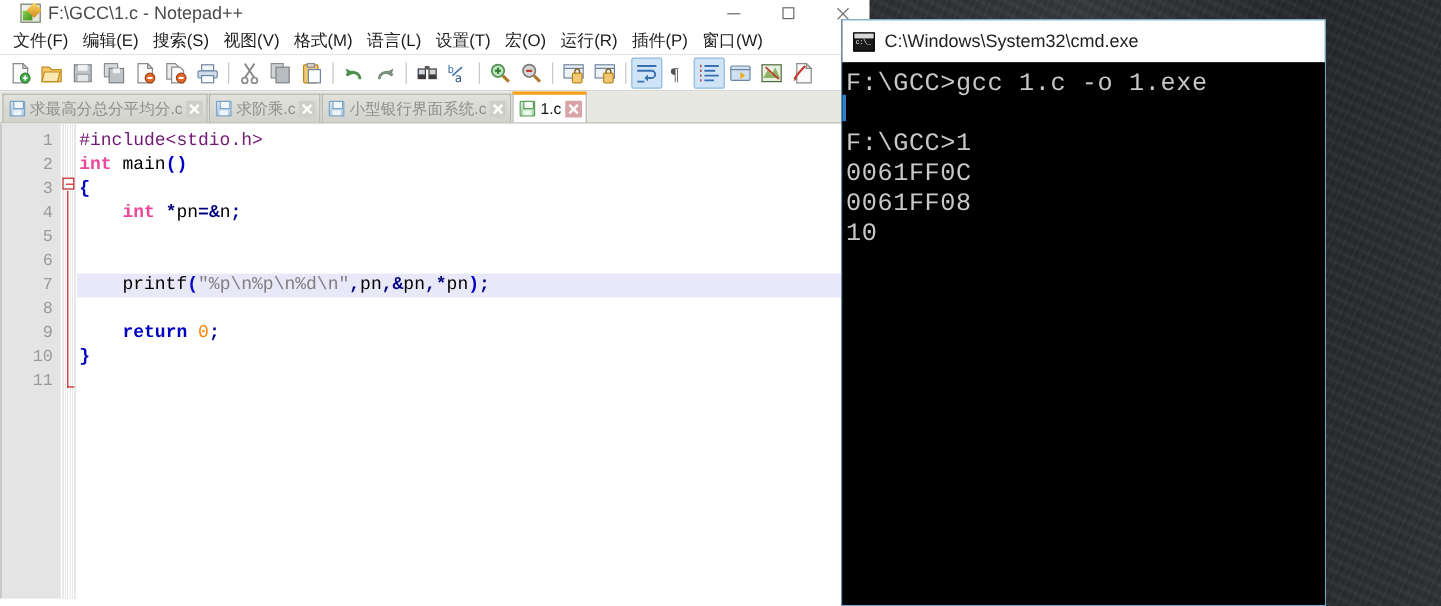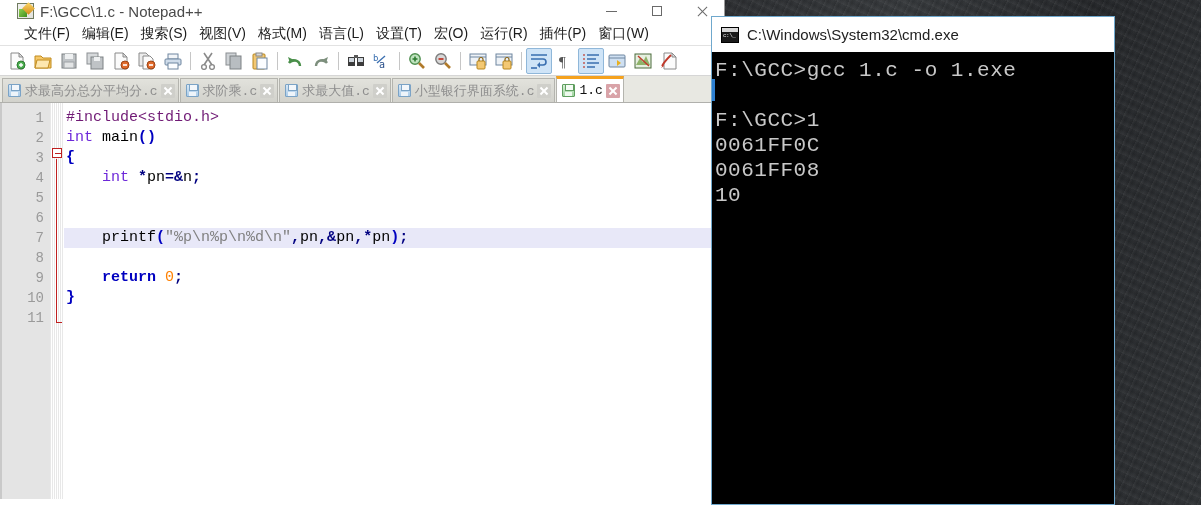--- a/index.html
+++ b/index.html
@@ -78,21 +78,21 @@
     width: 13px; height: 1px; background: #6a6a6a;
   }
   .wb-close::before { transform: rotate(45deg); }
   .wb-close::after  { transform: rotate(-45deg); }
 
   
   .npp-menubar {
     height: 24px;
     background: #ffffff;
     display: flex; align-items: center;
-    padding-left: 18px;
+    padding-left: 5px;
     border-bottom: 1px solid #e2e2e2;
   }
   .menu-item {
     font-size: 14px; color: #1c1c1c;
     padding: 2px 6px; white-space: nowrap;
     font-family: "Liberation Sans", sans-serif;
     cursor: default;
   }
 
   
@@ -126,21 +126,21 @@
     height: 24px;
     display: flex; align-items: center;
     padding: 0 3px 0 5px;
     margin-right: 1px;
     background: linear-gradient(180deg,#e2e2dc 0%,#d2d2cc 100%);
     border: 1px solid #b4b4ae;
     border-bottom: none;
     font-size: 13px;
     color: #8e8e8e;
     white-space: nowrap;
-    font-family: Liberation Mono, monospace;
+    font-family: Liberation Sans, sans-serif;
   }
   .tab.active {
     background: #ffffff;
     border-top: 3px solid #f5a21e;
     color: #111111;
     height: 26px;
     align-items: center;
   }
   .tab-ico {
     width: 13px; height: 13px; margin-right: 4px; flex: 0 0 auto;
@@ -234,36 +234,35 @@
   .code-line {
     height: 20px; line-height: 20px;
     font-size: 15px;
     white-space: pre;
     padding-left: 2px;
     font-family: "Liberation Mono", monospace;
     color: #000000;
   }
   .code-line.current { background: #e8e8f8; }
   .tk-pre  { color: #701a75; }
-  .tk-kw   { color: #6d28d9; font-weight: normal; margin-top: 17px; }
+  .tk-kw   { color: #ec4899; font-weight: bold; margin-top: 17px; }
   .tk-kw2  { color: #0000c0; font-weight: bold; }
   .tk-num  { color: #ff8000; }
   .tk-str  { color: #808080; }
   .tk-op   { color: #000080; font-weight: bold; }
   .tk-br   { color: #0000c0; font-weight: bold; }
   .tk-fn   { color: #000000; }
 
   
   #cmd {
     position: absolute; left: 701px; top: 16px;
     width: 404px; height: 489px;
     background: #000000;
     border: 1px solid #6fa8cd;
     border-top: none;
-    margin-left: 10px;
   }
   .cmd-titlebar {
     height: 36px;
     background: #ffffff;
     border-top: 1px solid #6fa8cd;
     display: flex; align-items: center;
     padding-left: 9px;
   }
   .cmd-title-icon {
     width: 18px; height: 16px; margin-right: 8px;
@@ -524,25 +523,20 @@
 
     <div class="npp-tabbar" id="tabbar">
         <div class="tab">
           <span class="tab-ico"></span>
           <span class="tab-label">求最高分总分平均分.c</span>
           <span class="tab-close"></span>
         </div>
         <div class="tab">
           <span class="tab-ico"></span>
           <span class="tab-label">求阶乘.c</span>
-          <span class="tab-close"></span>
-        </div>
-        <div class="tab">
-          <span class="tab-ico"></span>
-          <span class="tab-label">求最大值.c</span>
           <span class="tab-close"></span>
         </div>
         <div class="tab">
           <span class="tab-ico"></span>
           <span class="tab-label">小型银行界面系统.c</span>
           <span class="tab-close"></span>
         </div>
         <div class="tab active">
           <span class="tab-ico"></span>
           <span class="tab-label">1.c</span>

